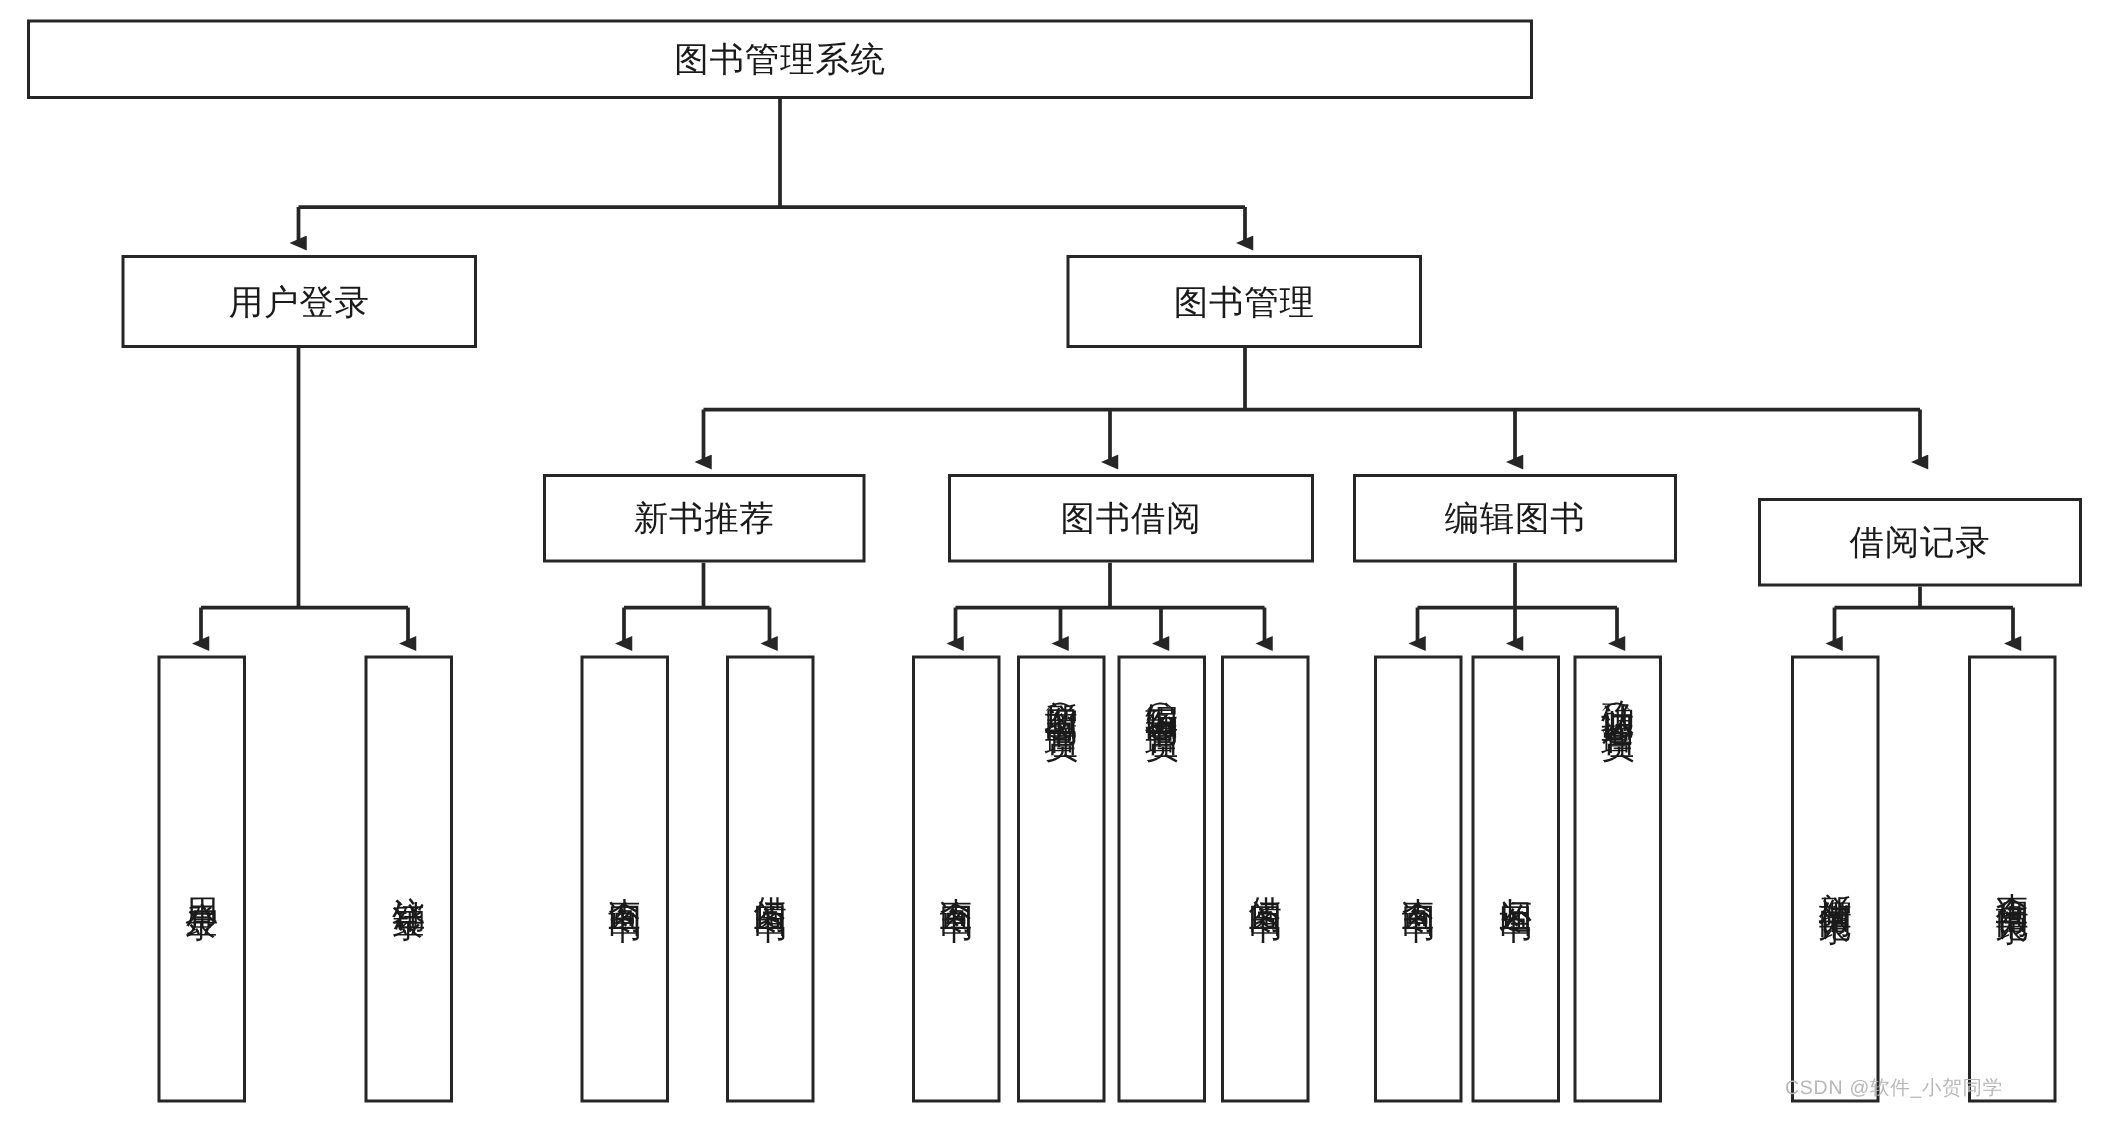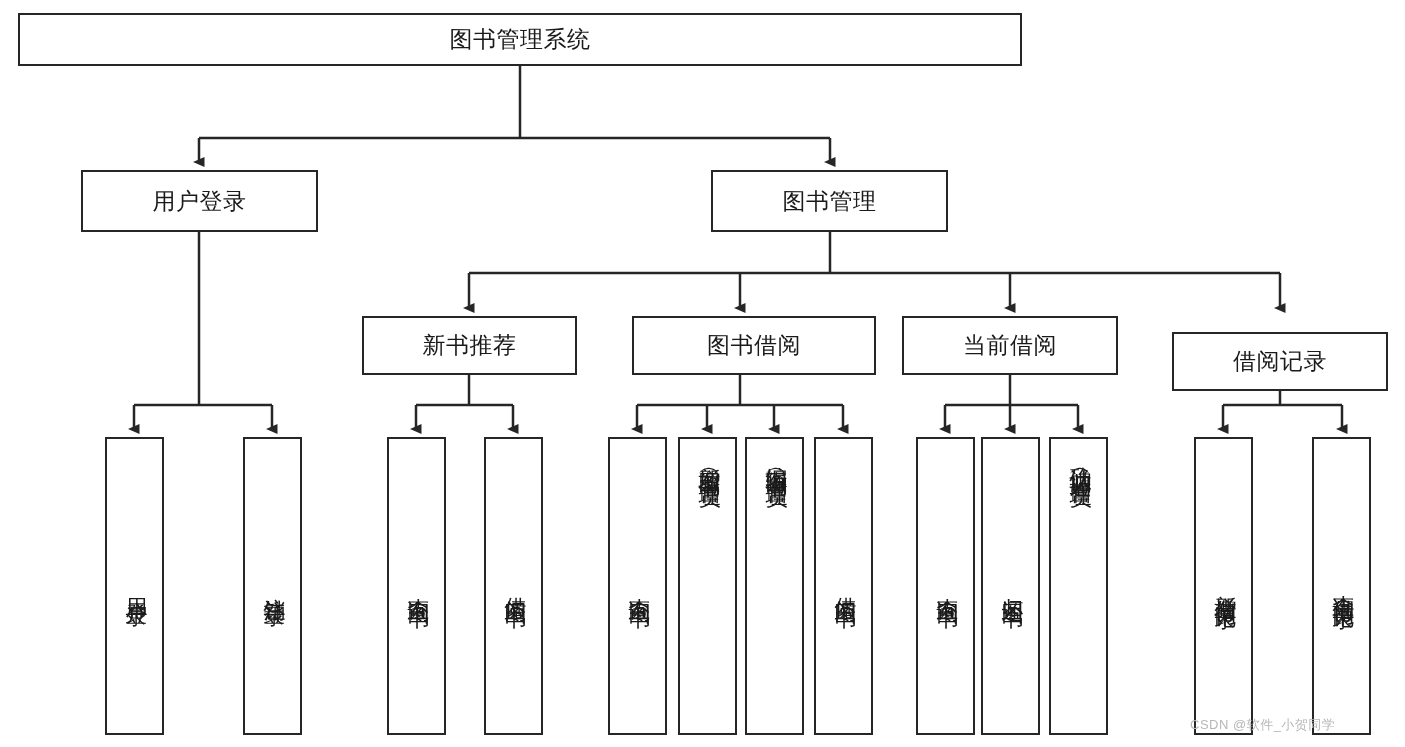--- a/index.html
+++ b/index.html
@@ -19,21 +19,20 @@
   }
   .node {
     position: absolute;
     box-sizing: border-box;
     border: 2.5px solid #262626;
     background: #ffffff;
     display: flex;
     align-items: center;
     justify-content: center;
     color: #1a1a1a;
-    font-family: Liberation Mono, monospace;
   }
   .node.h {
     font-size: 23px;
     letter-spacing: 0.5px;
   }
   .node.v {
     font-size: 22px;
     padding: 10px 0;
     align-items: flex-start;
   }
@@ -129,21 +128,21 @@
     <span>图书管理</span>
   </div>
 
   <div class="node h" style="left:362px; top:316px; width:215px; height:59px;">
     <span>新书推荐</span>
   </div>
   <div class="node h" style="left:632px; top:316px; width:244px; height:59px;">
     <span>图书借阅</span>
   </div>
   <div class="node h" style="left:902px; top:316px; width:216px; height:59px;">
-    <span>当前借阅</span>
+    <span>编辑图书</span>
   </div>
   <div class="node h" style="left:1172px; top:332px; width:216px; height:59px;">
     <span>借阅记录</span>
   </div>
 
   <div class="node v mid" style="left:105px; top:437px; width:59px; height:298px;">
     <span class="vtext">用户登录</span>
   </div>
   <div class="node v mid" style="left:243px; top:437px; width:59px; height:298px;">
     <span class="vtext">注销登录</span>

